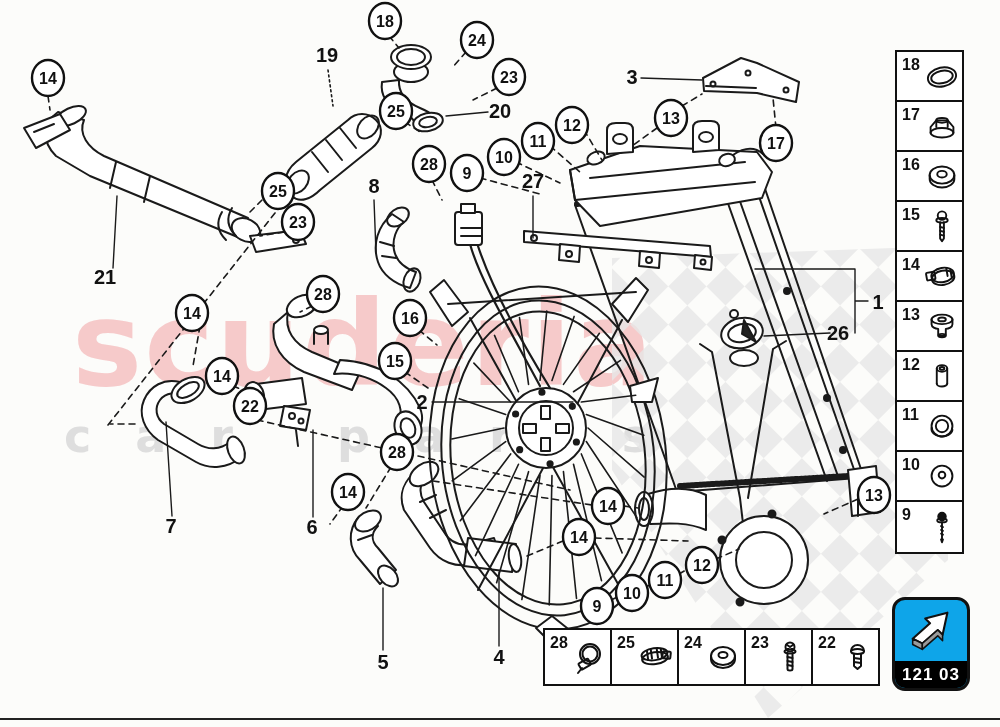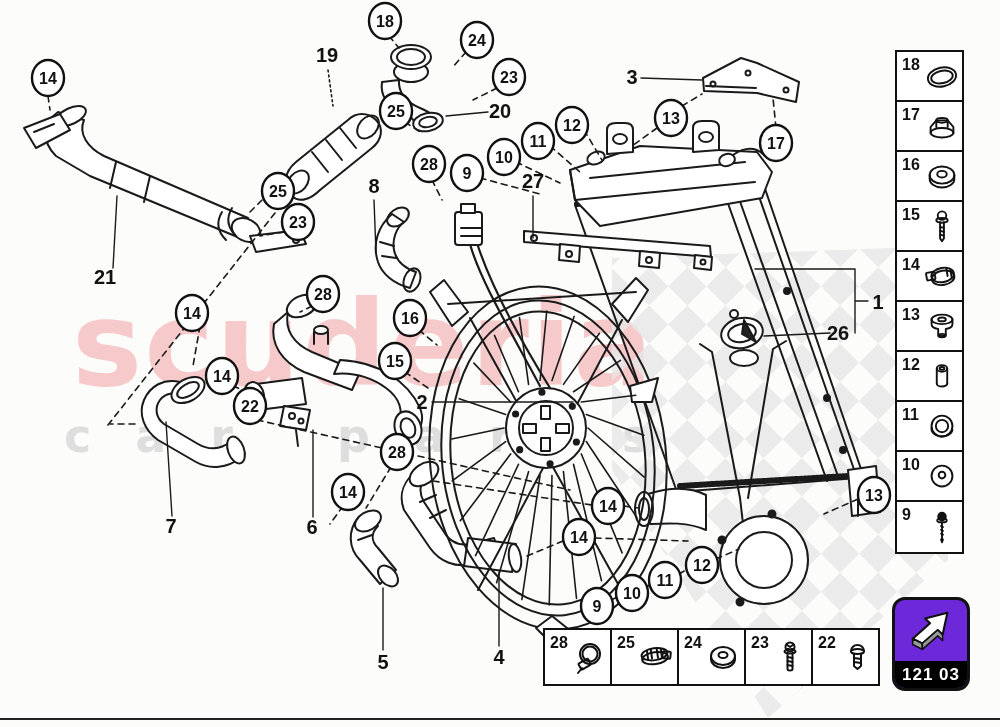--- a/index.html
+++ b/index.html
@@ -27,21 +27,21 @@
   #legend{
     position:absolute;left:543px;top:628px;width:337px;height:58px;
     border:2px solid #111;background:#fff;box-sizing:border-box;
     display:flex;
   }
   #legend .lcell{flex:1;border-right:2px solid #111;}
   #legend .lcell:last-child{border-right:none;}
   
   #pagecode{
     position:absolute;left:892px;top:597px;width:78px;height:94px;
-    border:3px solid #111;border-radius:13px;background:#6d28d9;
+    border:3px solid #111;border-radius:13px;background:#0ea5e9;
     box-sizing:border-box;overflow:hidden;display:flex;flex-direction:column;
   }
   #pagecode .arrowarea{flex:1;display:flex;align-items:center;justify-content:center;}
   #pagecode .codeband{
     height:27px;background:#000;color:#fff;display:flex;align-items:center;justify-content:center;
     font-size:17px;font-weight:bold;letter-spacing:1px;
   }
   #bottomrule{position:absolute;left:0;top:718px;width:1000px;border-top:2px solid #222;}
 </style>
 </head>

